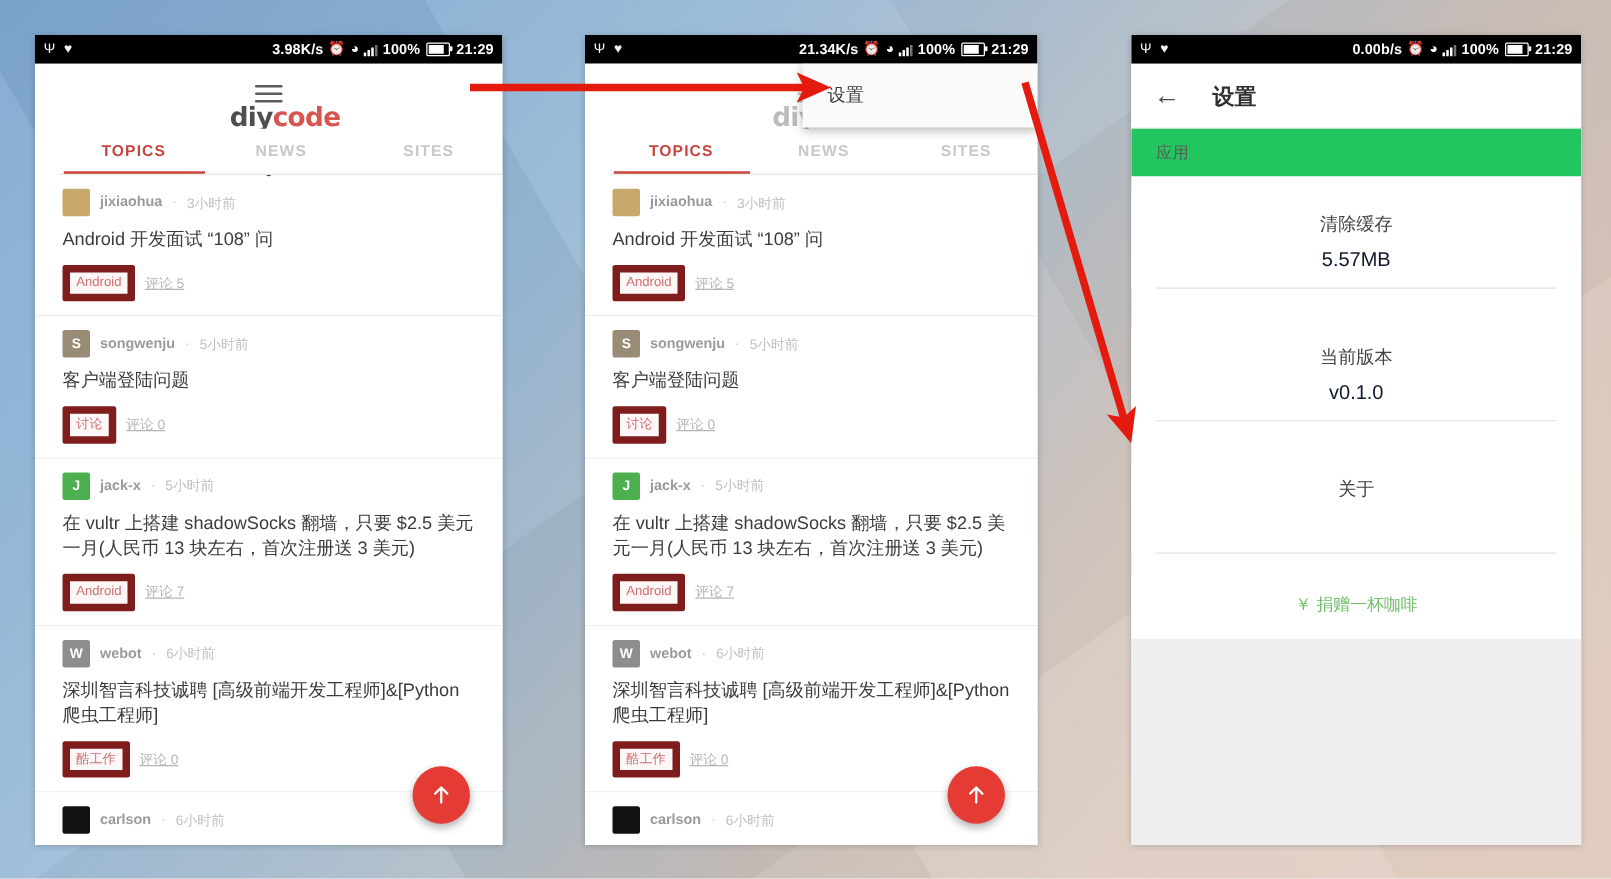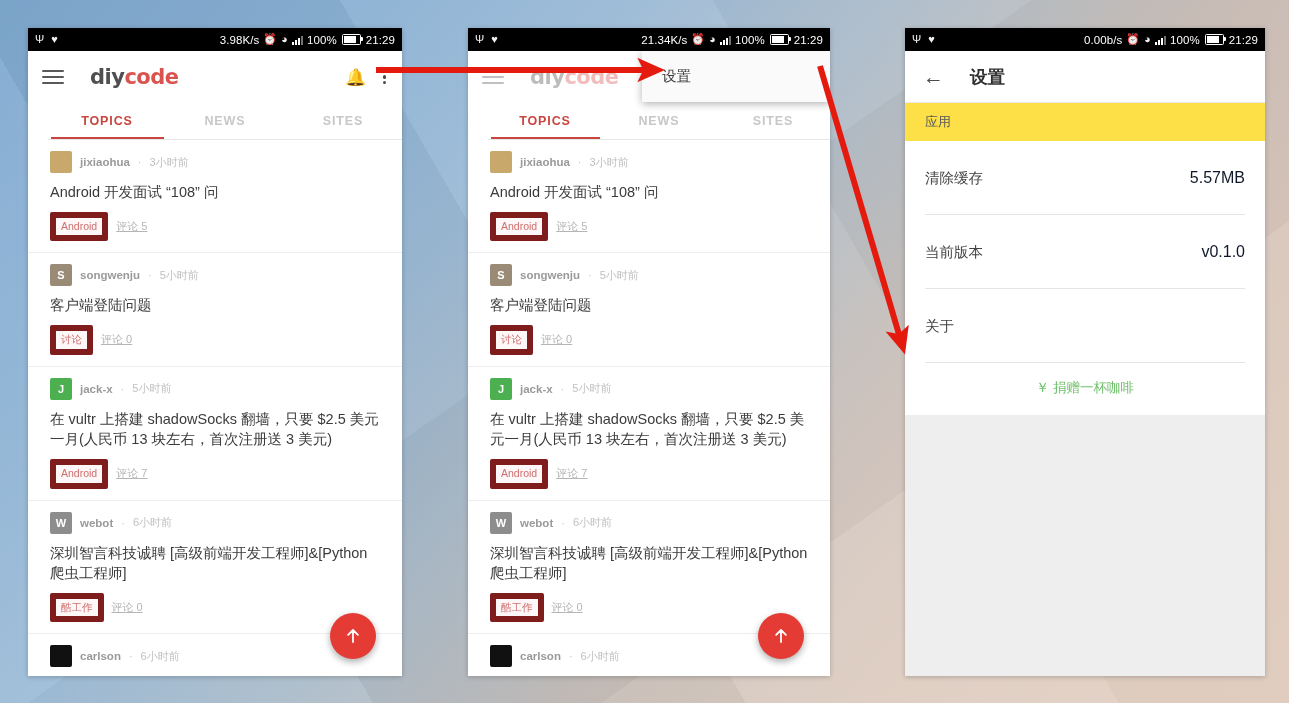--- a/index.html
+++ b/index.html
@@ -54,21 +54,21 @@
     align-items: center;
     font-size: 11.5px;
     padding: 0 7px;
     box-sizing: border-box;
     letter-spacing: 0.1px;
   }
   .sb-left { display: flex; align-items: center; gap: 7px; }
   .sb-spacer { flex: 1; }
   .sb-right { display: flex; align-items: center; gap: 4px; white-space: nowrap; }
   .sb-icon { opacity: 0.95; line-height: 1; font-size: 11px; }
-  .sb-speed { font-size: 11.5px; }
+  .sb-speed { font-size: 11.5px; font-weight: bold; }
   .sb-batt {
     display: inline-block;
     width: 17px; height: 9px;
     border: 1.2px solid #fff; border-radius: 1.5px;
     position: relative;
     margin: 0 1px;
   }
   .sb-batt::after {
     content: ""; position: absolute; right: -3px; top: 2px;
     width: 1.6px; height: 4px; background: #fff; border-radius: 0 1px 1px 0;
@@ -86,20 +86,21 @@
 
   
   .appbar {
     height: 52px;
     display: flex;
     align-items: center;
     padding: 17px 14px;
     box-sizing: border-box;
     background: #fff;
     position: relative;
+    flex-direction: column;
   }
   .hamburger { width: 22px; display: flex; flex-direction: column; gap: 4px; cursor: pointer; }
   .hamburger span { display: block; height: 2px; background: #5a5a5a; border-radius: 1px; }
   .brand {
     margin-left: 26px;
     font-size: 21px;
     font-weight: bold;
     letter-spacing: -0.5px;
     font-family: "DejaVu Sans", sans-serif;
   }
@@ -209,33 +210,34 @@
 
   
   .set-appbar {
     height: 52px; display: flex; align-items: center;
     padding: 0 18px; box-sizing: border-box; background: #fff;
     border-bottom: 1px solid #eaeaea;
   }
   .back-arrow { font-size: 21px; color: #4a4a4a; cursor: pointer; line-height: 1; }
   .set-title { margin-left: 26px; font-size: 17.5px; color: #2f2f2f; font-weight: bold; }
   .section-head {
-    background: #fde047;
+    background: #22c55e;
     padding: 10px 20px;
     font-size: 13px;
     color: #5a5a5a;
   }
   .set-row {
     display: flex; align-items: center; justify-content: space-between;
     padding: 13px 20px;
     height: 48px;
     background: #fff;
-    margin: 0 0px;
+    margin: 16px 0px;
     position: relative;
     cursor: pointer;
+    flex-direction: column;
   }
   .set-row::after {
     content:""; position: absolute; left: 20px; right: 20px; bottom: 0;
     height: 1px; background: #e4e4e4;
   }
   .set-label { font-size: 14.5px; color: #434343; }
   .set-value { font-size: 16px; color: #0f172a; }
   .donate {
     text-align: center;
     padding: 16px 0 18px 0;

